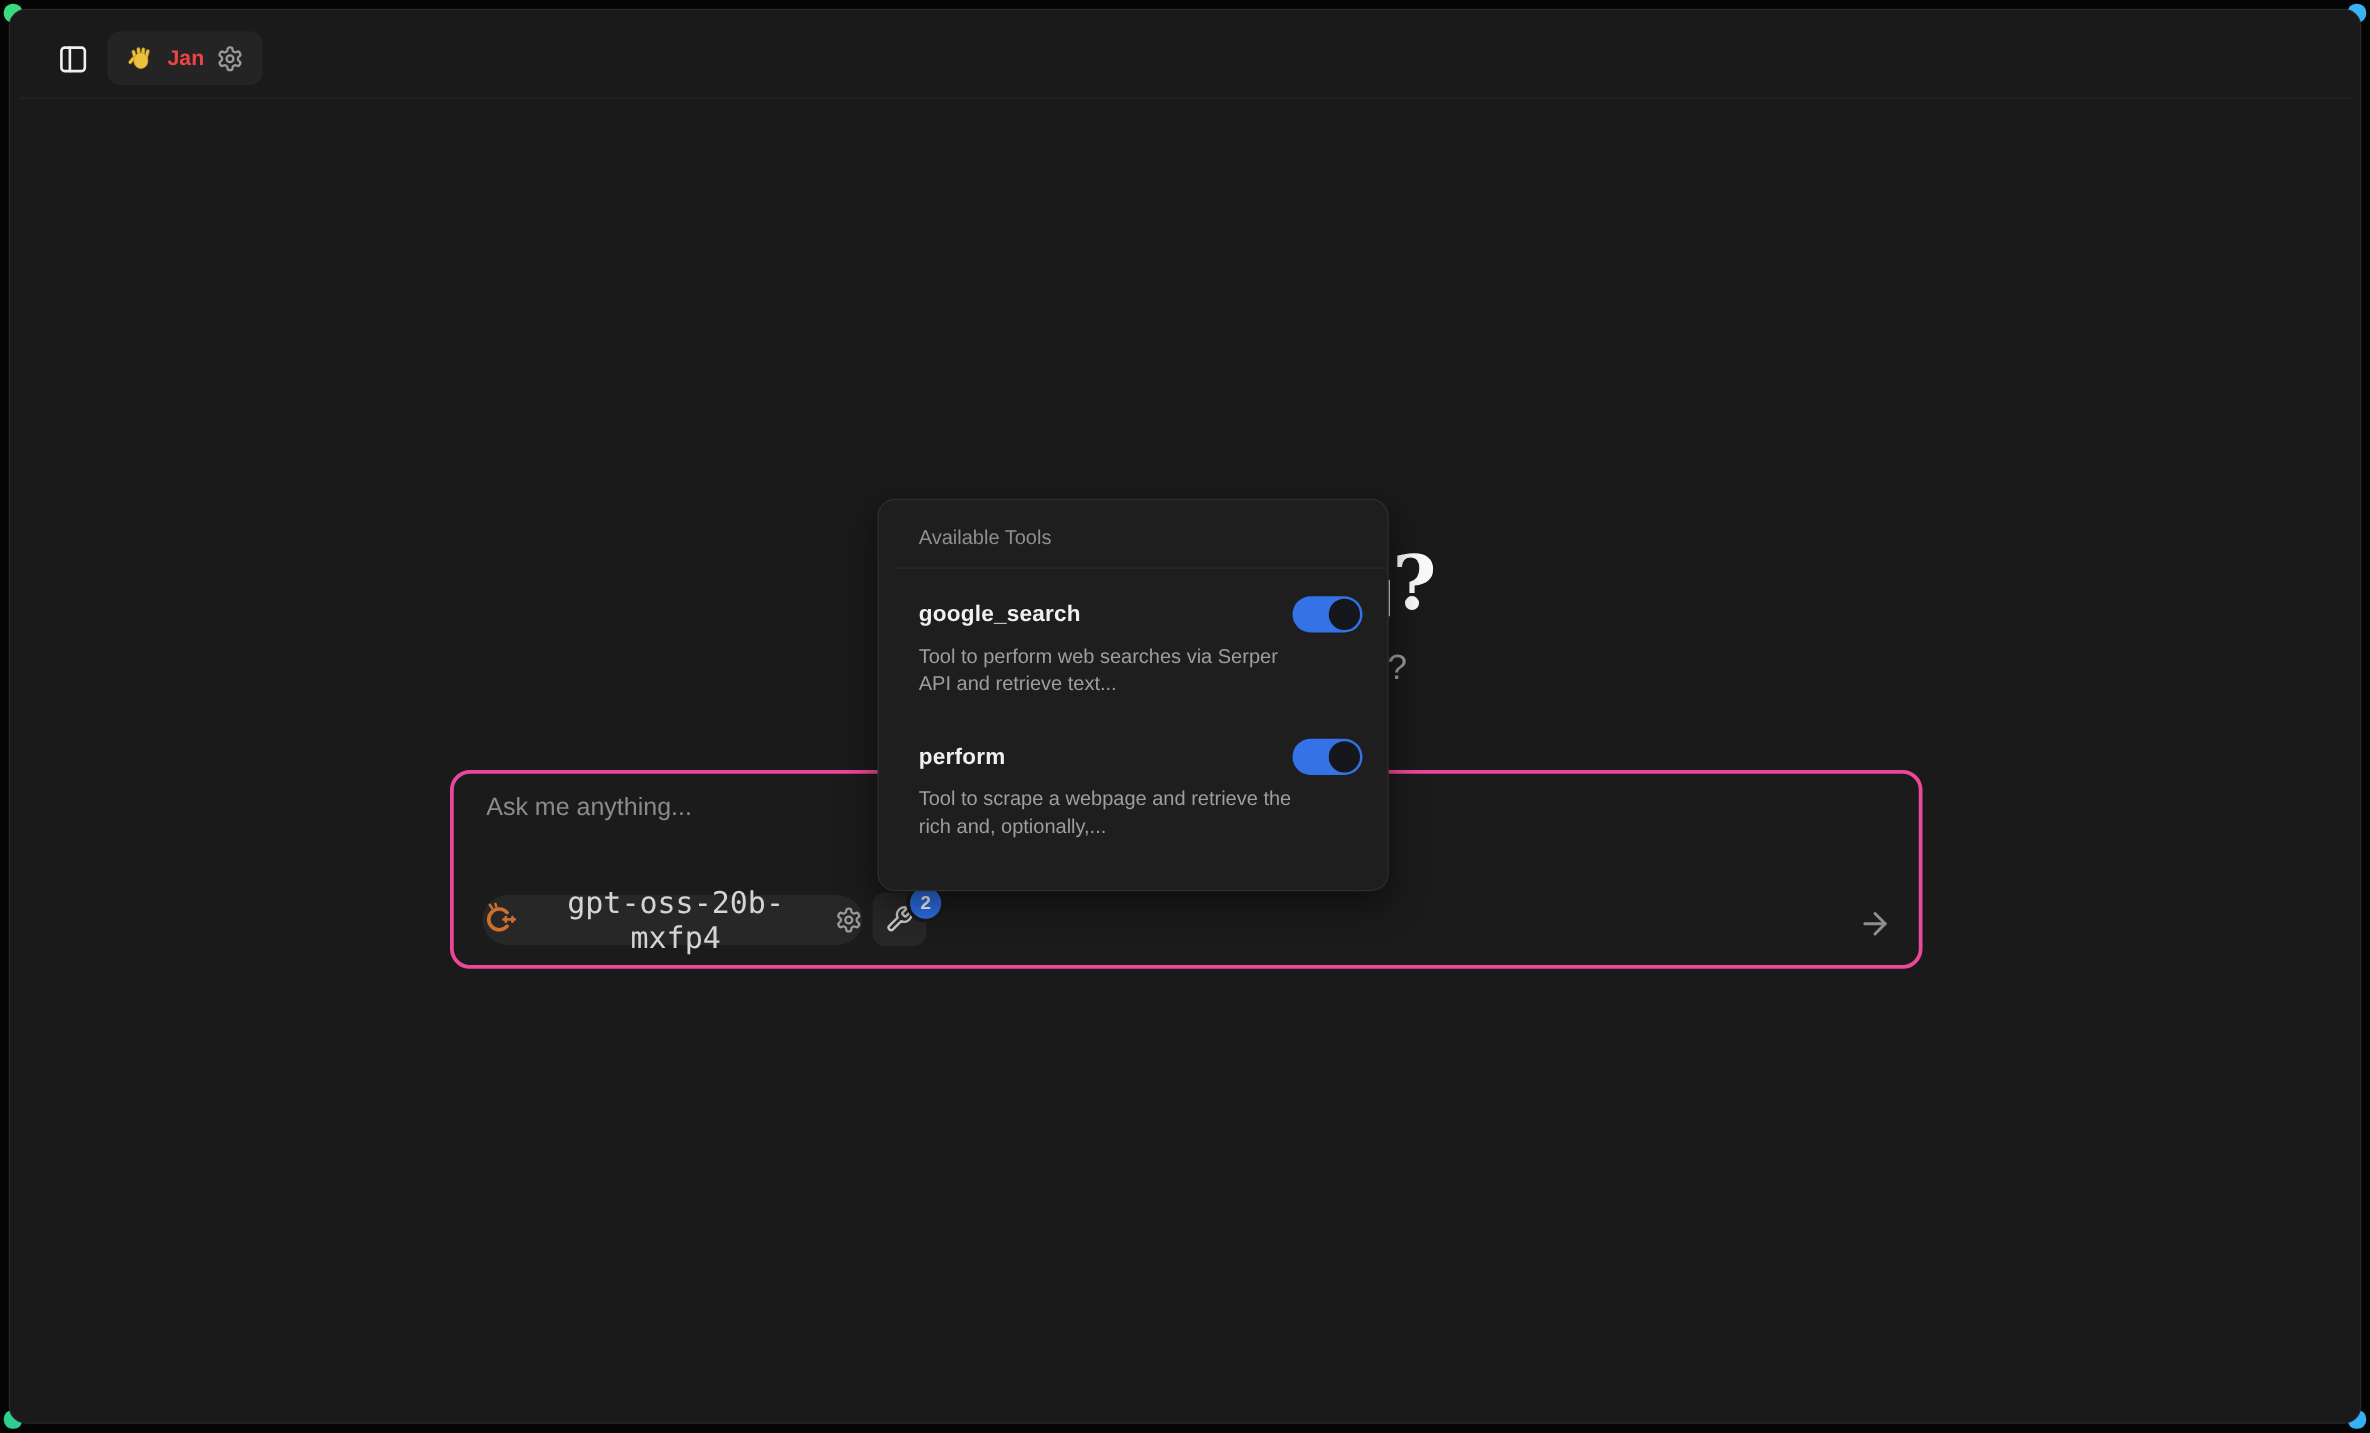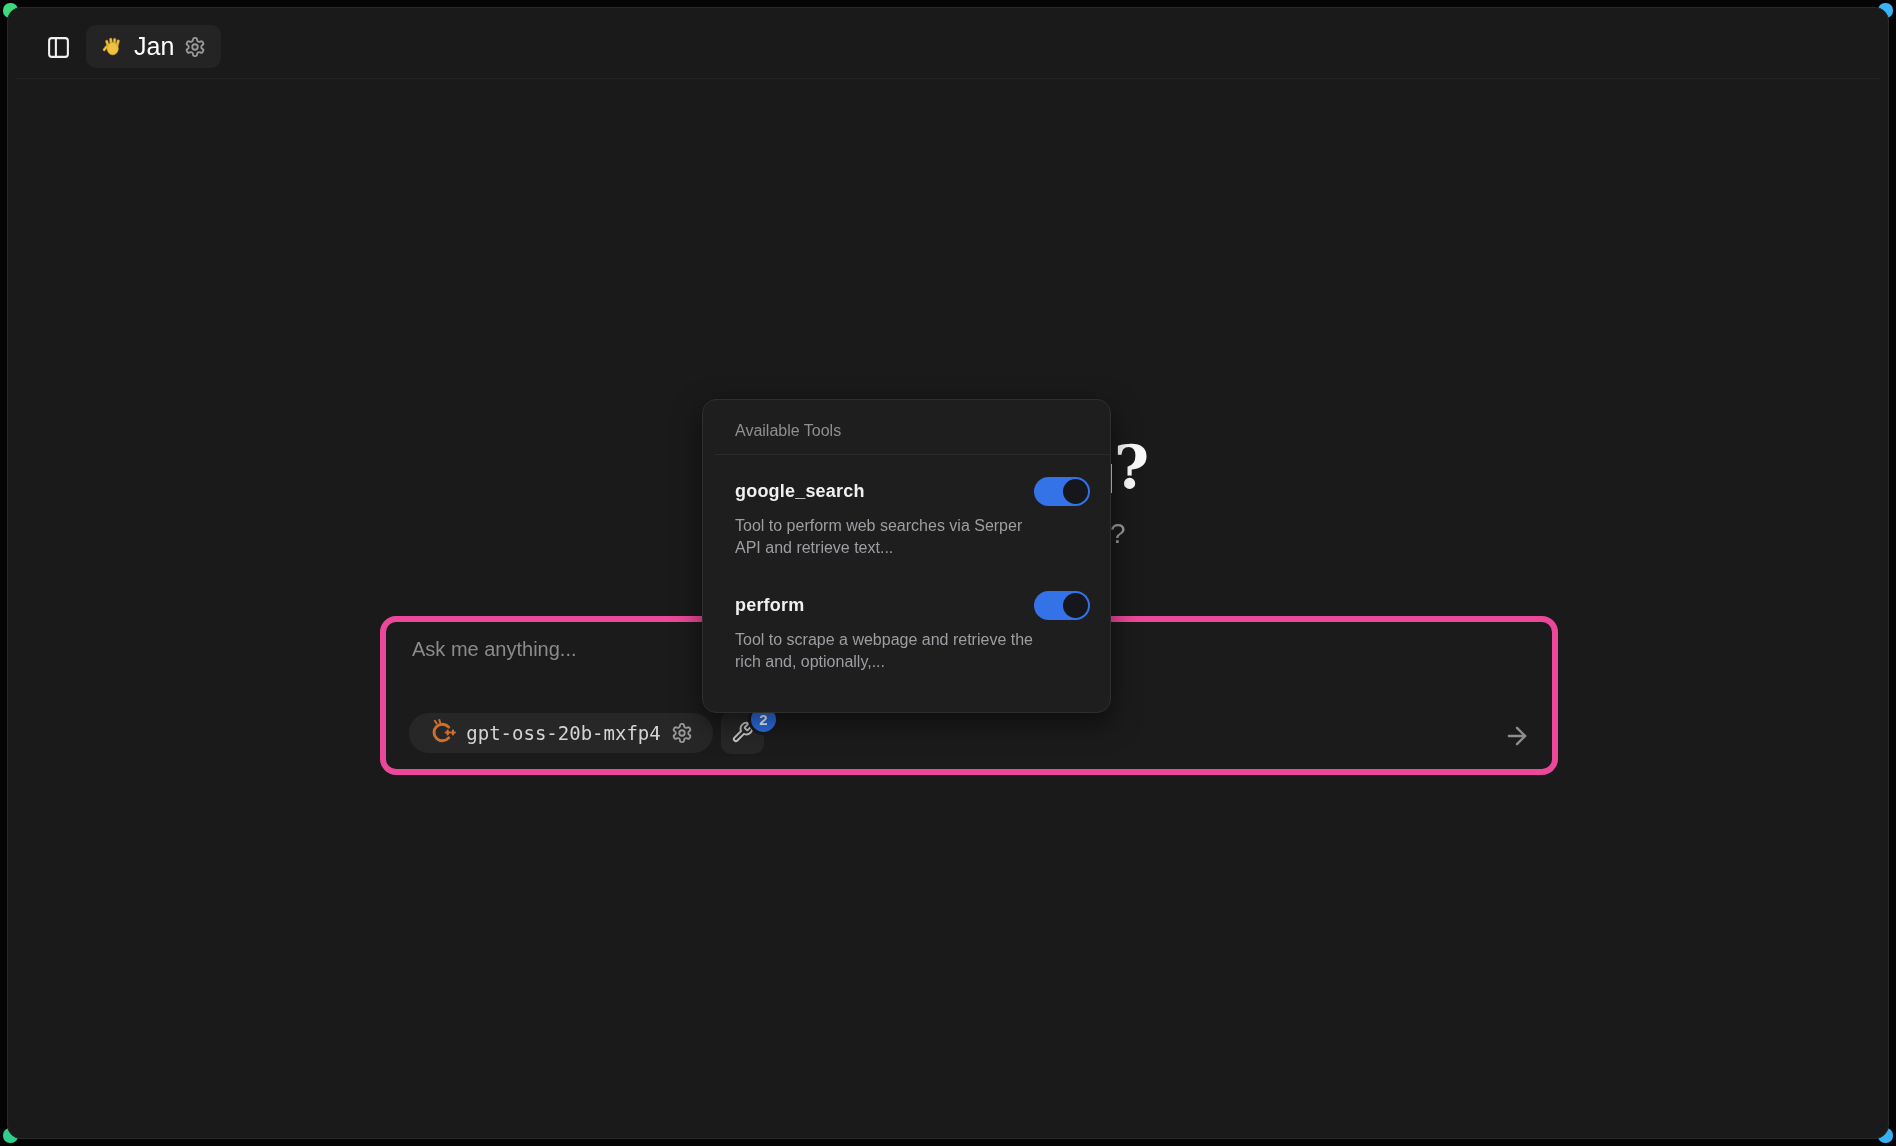--- a/index.html
+++ b/index.html
@@ -20,21 +20,21 @@
   .header-divider { position:absolute; left:8px; right:8px; top:70px; height:1px;
                     background:#242424; z-index:2; }
 
   .icon-btn { position:absolute; display:flex; align-items:center; justify-content:center;
               background:transparent; border:none; cursor:pointer; z-index:3; }
   .panel-btn { left:34px; top:23px; width:32px; height:32px; }
 
   .app-btn { position:absolute; left:78px; top:17px; height:43px; display:flex;
              align-items:center; gap:10px; padding:0 15px; background:#242424;
              border:none; border-radius:10px; cursor:pointer; z-index:3; }
-  .app-btn .label { color:#ffffff; font-size:25px; font-weight:400; }
+  .app-btn .label { color:#ef4444; font-size:17px; font-weight:700; }
 
   
   .frag { position:absolute; z-index:2; }
   .frag-bar { left:1100px; top:456px; width:4px; height:29px; background:#cfcfcf; }
   .frag-q-big { left:1106px; top:429px; color:#fafafa; font-size:60px; line-height:1;
                 font-weight:600; font-family:"DejaVu Serif", serif; }
   .frag-q-small { left:1102px; top:509px; color:#9a9a9a; font-size:28px; line-height:1.2; }
 
   
   .popover { position:absolute; left:694px; top:391px; width:409px; height:314px;
@@ -48,32 +48,32 @@
   .tool-name { color:#f0f0f0; font-size:18px; font-weight:700; letter-spacing:.2px; }
   .tool-desc { margin-top:9px; width:302px; color:#9c9ea2; font-size:16px; line-height:22px; }
 
   .switch { position:relative; width:56px; height:29px; border-radius:15px;
             background:#3f4652; border:none; cursor:pointer; flex:0 0 auto; }
   .switch[aria-checked="true"] { background:#3472e8; }
   .switch .knob { position:absolute; top:2px; right:2px; width:25px; height:25px;
                   border-radius:50%; background:#15171c; }
 
   
-  .chat-box { position:absolute; left:372px; top:608px; width:1178px; height:159px;
-              background:#1b1b1b; border:6px solid #ec4899; border-radius:16px; z-index:3; }
+  .chat-box { position:absolute; left:352px; top:608px; width:1178px; height:159px;
+              background:#1b1b1b; border:3px solid #ec4899; border-radius:16px; z-index:3; }
   .chat-text { position:absolute; left:26px; top:16px; width:1080px; height:60px;
                background:transparent; border:none; outline:none; resize:none;
                color:#e8e8e8; font-size:20px; font-family:"Liberation Sans", sans-serif; }
   .chat-text::placeholder { color:#8b8b8b; }
   .chat-controls { position:absolute; left:23px; bottom:15px; display:flex; gap:8px;
                    align-items:center; }
   .model-pill { display:flex; align-items:center; justify-content:center; gap:10px;
                 width:304px; height:40px; border-radius:999px; background:#272727;
                 border:none; cursor:pointer; }
-  .model-name { color:#d4d4d4; font-size:19px; font-family:"DejaVu Sans Mono", monospace; }
+  .model-name { color:#d4d4d4; font-size:24px; font-family:"DejaVu Sans Mono", monospace; }
   .mini-gear { display:flex; align-items:center; cursor:pointer; }
   .tools-btn { position:relative; width:43px; height:43px; border-radius:10px;
                background:#272727; border:none; cursor:pointer; display:flex;
                align-items:center; justify-content:center; }
   .badge { position:absolute; top:-7px; right:-15px; width:31px; height:31px;
            border-radius:50%; background:#2e6fe8; border:3px solid #1a1a1a;
            color:#ffffff; font-size:15px; font-weight:700; display:flex;
            align-items:center; justify-content:center; z-index:4; }
   .send-btn { position:absolute; right:18px; bottom:16px; width:34px; height:34px;
               background:transparent; border:none; cursor:pointer; display:flex;

